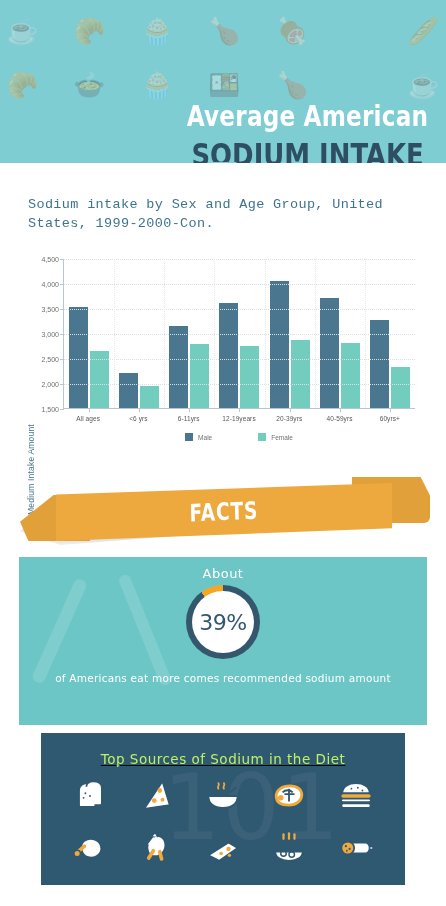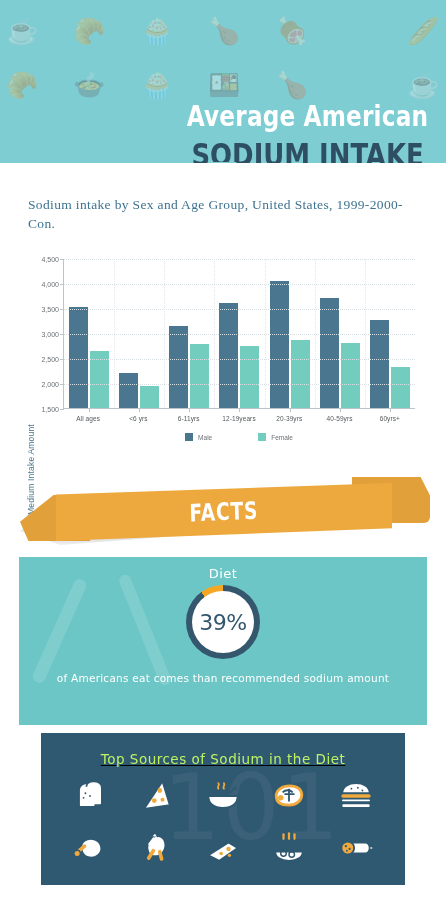--- a/index.html
+++ b/index.html
@@ -39,21 +39,21 @@
     position:absolute;left:50%;bottom:-13px;margin-left:-14px;
     width:0;height:0;border-left:14px solid transparent;
     border-right:14px solid transparent;border-top:14px solid #7ecdd3;z-index:3;
   }
 
   
   .chart-block{position:relative;padding:32px 0 0 0;}
   .chart-subtitle{
     color:#3e7390;font-size:13.5px;line-height:19px;
     padding:0 28px;letter-spacing:.35px;
-    font-family:Liberation Serif, serif;
+    font-family:Liberation Mono, monospace;
   }
   .chart-wrap{position:relative;width:446px;height:210px;margin-top:14px;}
   .ylabel{
     position:absolute;left:26px;top:268px;
     transform:rotate(-90deg);transform-origin:left top;
     font-size:8.5px;color:#4a7690;letter-spacing:.2px;white-space:nowrap;
   }
   .plot{
     position:absolute;left:63px;top:12px;width:352px;height:150px;
     border-left:1px solid #b9c6cd;border-bottom:1px solid #b9c6cd;
@@ -285,29 +285,29 @@
     <div class="ribbon-fold-l"></div>
     <div class="ribbon-main">
       <span class="facts-text">FACTS</span>
     </div>
   </div>
 
   <div class="stats">
     <div class="stat left">
       <div class="stat-deco deco-fork"></div>
       <div class="stat-deco deco-knife"></div>
-      <div class="stat-about">Diet</div>
+      <div class="stat-about">About</div>
       <div class="donut-holder">
         <div class="donut" id="donut0" style="background: conic-gradient(rgb(52, 87, 110) 0deg, rgb(52, 87, 110) 324deg, rgb(245, 166, 35) 324deg, rgb(245, 166, 35) 360deg);">
           <div class="donut-hole">
             <span class="donut-num">39%</span>
           </div>
         </div>
       </div>
-      <div class="stat-caption">of Americans eat comes than recommended sodium amount</div>
+      <div class="stat-caption">of Americans eat more comes recommended sodium amount</div>
     </div>
   </div>
 
   <div class="sources">
     <div class="sources-watermark">101</div>
     <div class="sources-title">Top Sources of Sodium in the Diet</div>
     <div class="icon-row" id="iconrow1">
         <div class="food-icon">
           <svg viewBox="0 0 48 48" width="44" height="44">
             <g fill="none" stroke="#2f5871" stroke-width="2">

